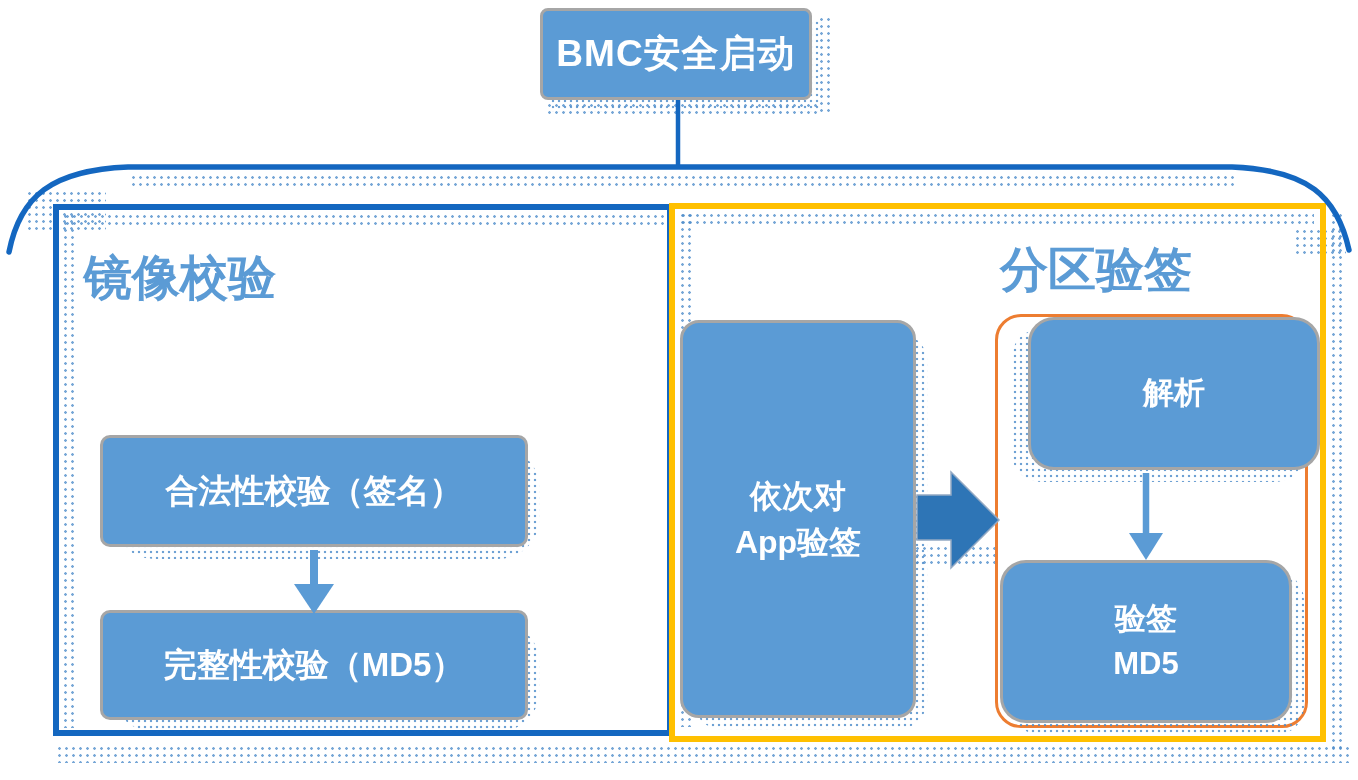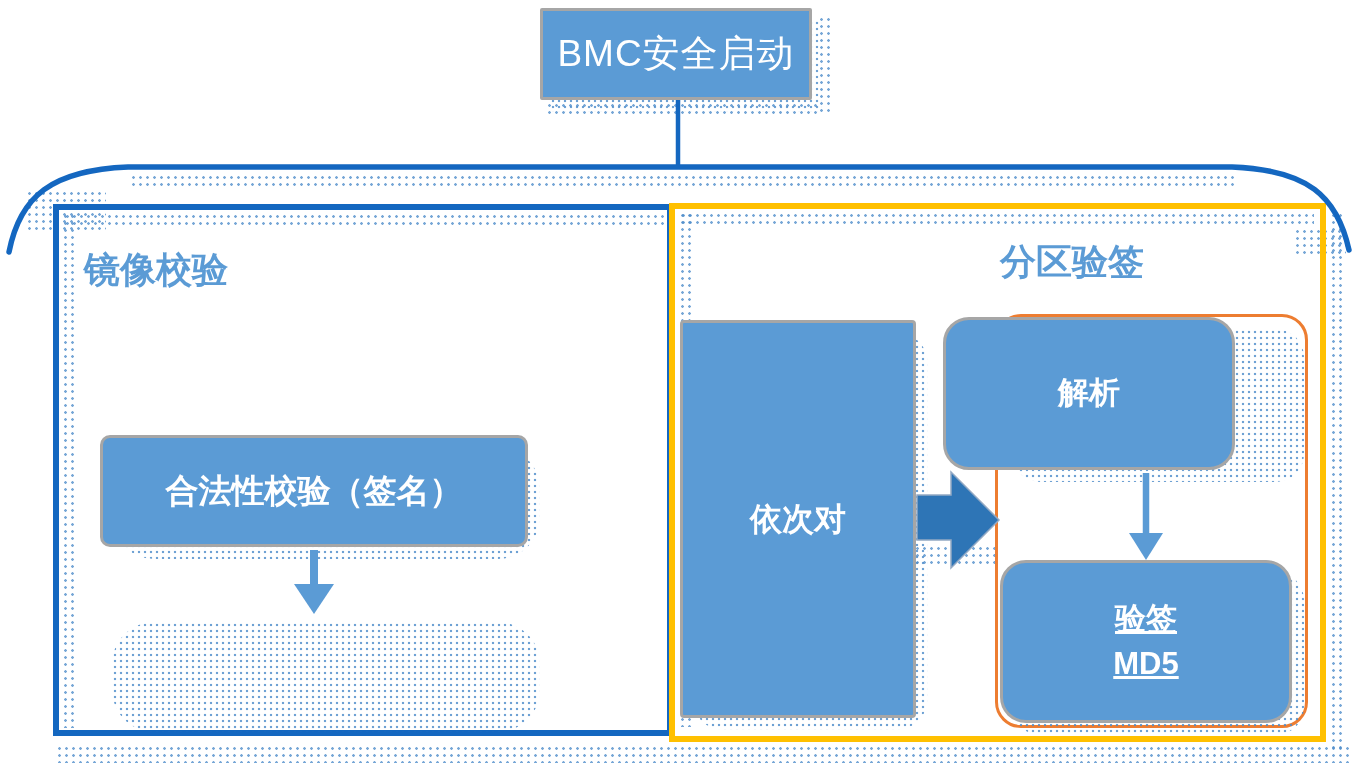--- a/index.html
+++ b/index.html
@@ -24,27 +24,27 @@
   .frame-yellow { border:6px solid #FFC000; }
   .frame-orange { border:3px solid #ED7D31; border-radius:26px; }
   
   .node {
     position:absolute; box-sizing:border-box;
     background:#5B9BD5; border:3px solid #A6A6A6;
     color:#ffffff; font-weight:bold; text-align:center;
     display:flex; flex-direction:column; align-items:center; justify-content:center;
   }
   .node .ln { display:block; }
-  .title-node { border-radius:2px; font-size:37px; font-weight:400; letter-spacing:1px; }
+  .title-node { border-radius:8px; font-size:37px; font-weight:700; letter-spacing:1px; }
   .pill  { border-radius:10px; font-size:33px; }
-  .mid   { border-radius:4px; font-size:32px; line-height:1.45; }
+  .mid   { border-radius:19px; font-size:32px; line-height:1.45; }
   .step  { border-radius:26px; font-size:31px; line-height:1.42; }
   
   .sec-label {
-    position:absolute; color:#5B9BD5; font-weight:bold; font-size:36px; white-space:nowrap;
+    position:absolute; color:#5B9BD5; font-weight:bold; font-size:48px; white-space:nowrap;
   }
   .svg-overlay { position:absolute; left:0; top:0; pointer-events:none; }
 </style>
 </head>
 <body>
 
 <div class="canvas">
 
   <div class="dots" style="left:130px; top:174px; width:1105px; height:16px;"></div>
   <div class="dots" style="left:546px; top:102px; width:272px; height:16px;"></div>
@@ -71,30 +71,34 @@
   <div class="bshadow" style="left:1012px;top:572px; width:292px; height:163px; border-radius:28px;"></div>
 
   <div class="node title-node" style="left:540px; top:8px; width:272px; height:92px;">
     <span class="ln">BMC安全启动</span>
   </div>
 
   <div class="node pill" style="left:100px; top:435px; width:428px; height:112px;">
     <span class="ln">合法性校验（签名）</span>
   </div>
 
+  <div class="node pill" style="left:100px; top:610px; width:428px; height:110px;">
+    <span class="ln">完整性校验（MD5）</span>
+  </div>
 
   <div class="node mid" style="left:680px; top:320px; width:236px; height:398px;">
     <span class="ln">依次对</span>
+    <span class="ln">App验签</span>
   </div>
 
-  <div class="node step" style="left:943px; top:317px; width:292px; height:153px;">
+  <div class="node step" style="left:1028px; top:317px; width:292px; height:153px;">
     <span class="ln">解析</span>
   </div>
 
-  <div class="node step" style="left:1000px; top:560px; width:292px; height:163px;text-decoration:underline;">
+  <div class="node step" style="left:1000px; top:560px; width:292px; height:163px;">
     <span class="ln">验签</span>
     <span class="ln">MD5</span>
   </div>
 
   <svg class="svg-overlay" width="1358" height="780" viewBox="0 0 1358 780">
     <line x1="678" y1="100" x2="678" y2="166" stroke="#1467C0" stroke-width="4.5"></line>
     <path d="M 9 252 C 20 196 52 170 128 167 L 1232 167 C 1308 170 1337 196 1349 250" fill="none" stroke="#1467C0" stroke-width="5.5" stroke-linecap="round"></path>
     <g>
       <line x1="314" y1="550" x2="314" y2="586" stroke="#5B9BD5" stroke-width="8"></line>
       <polygon points="294,584 334,584 314,614" fill="#5B9BD5"></polygon>

